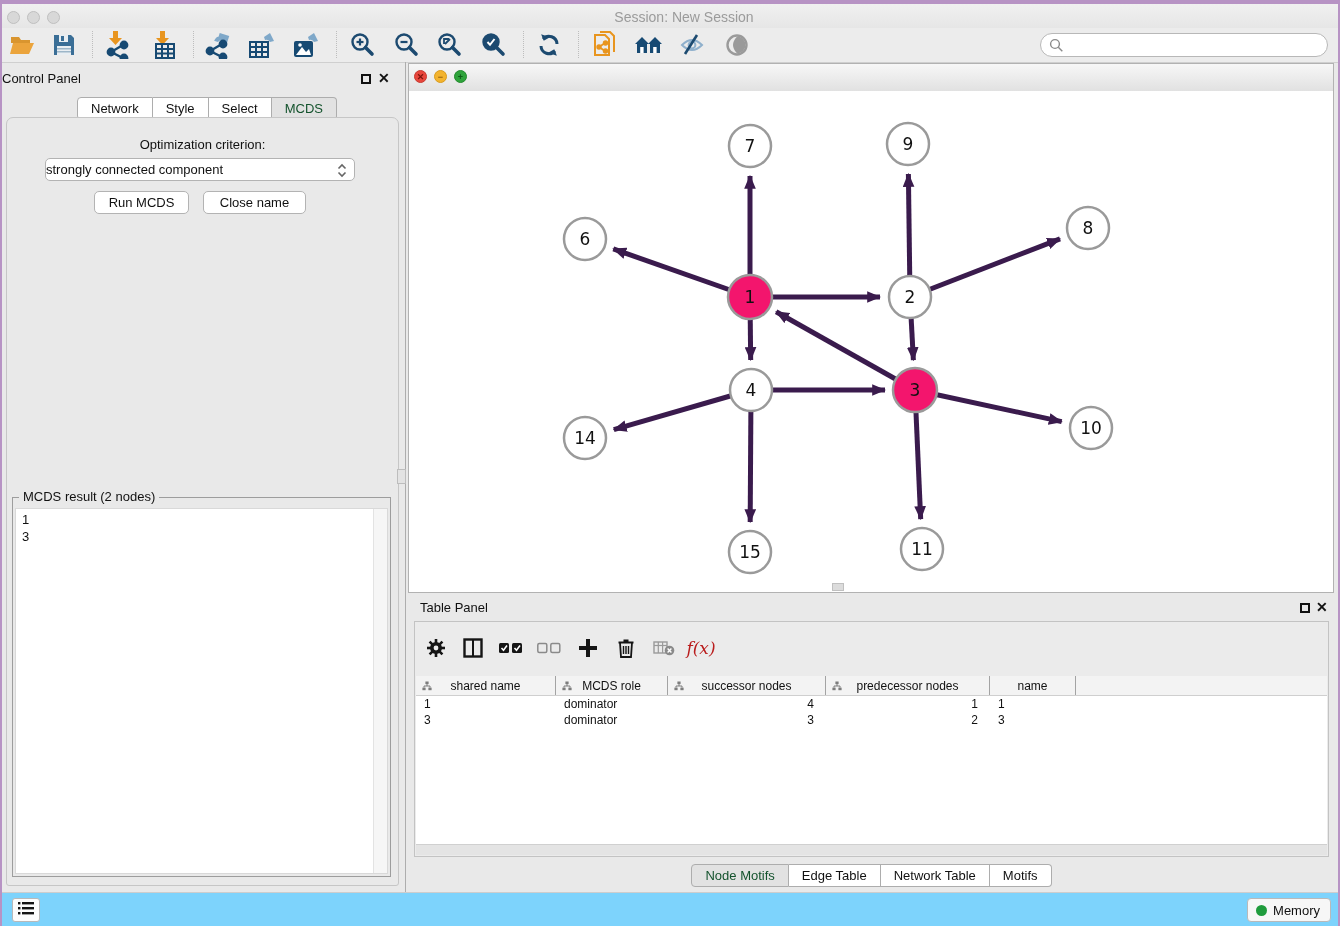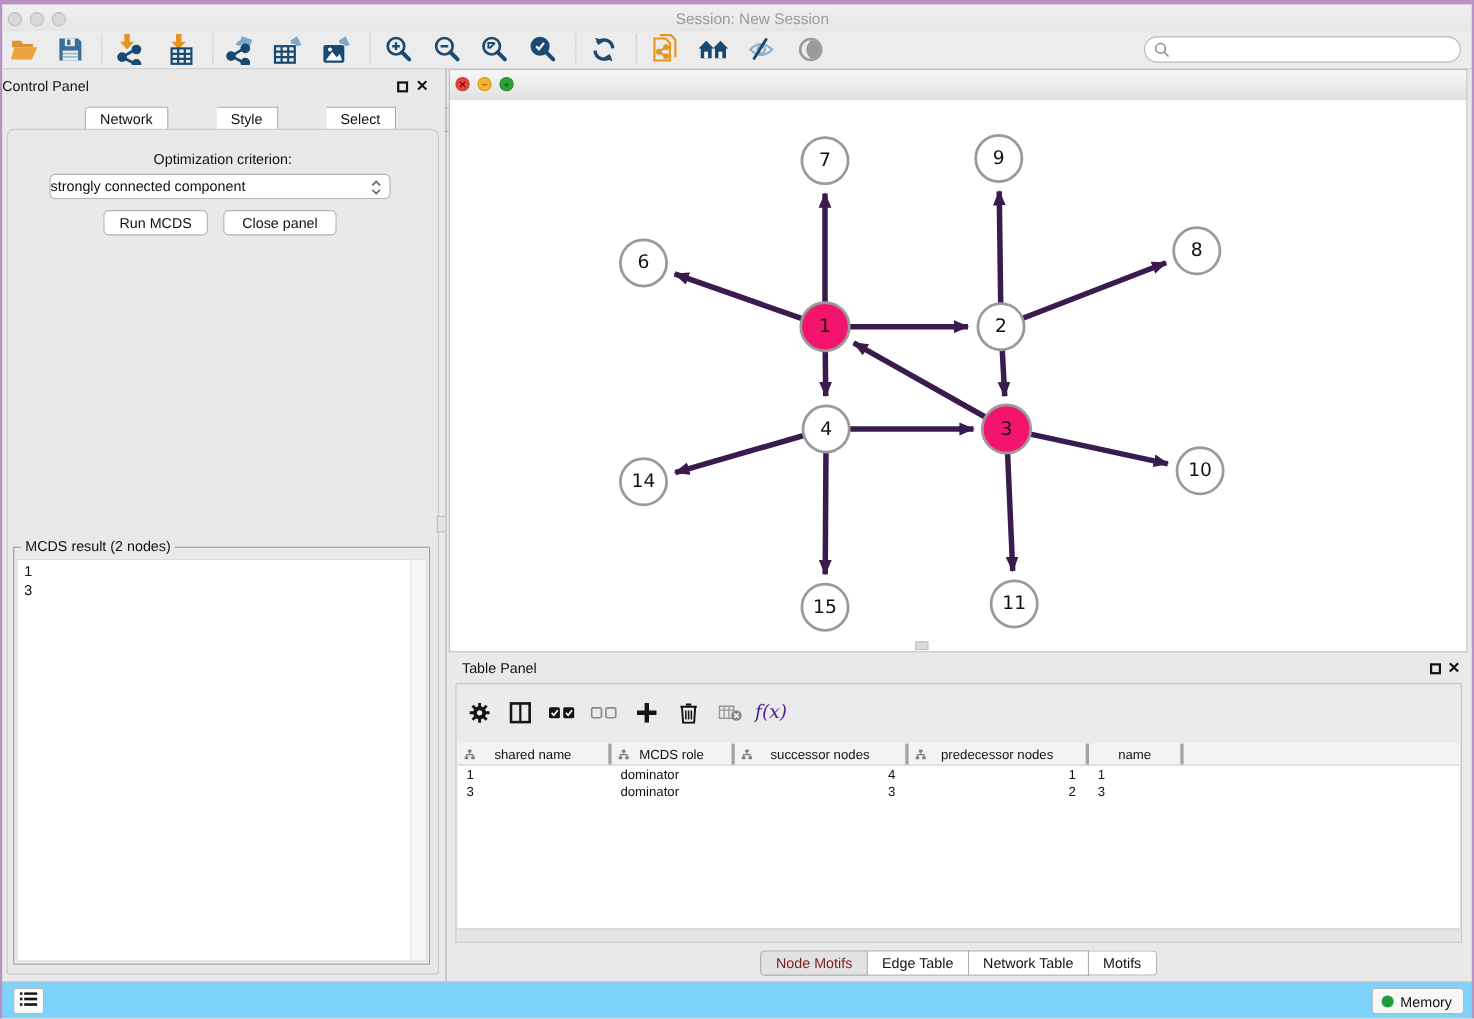--- a/index.html
+++ b/index.html
@@ -15,25 +15,25 @@
   #toolbar{position:absolute;left:0;top:28px;width:1340px;height:34px;background:#ececec;border-bottom:1px solid #cfcfcf;}
   .tb-icon{position:absolute;top:1px;width:36px;height:32px;display:flex;align-items:center;justify-content:center;}
   .tb-sep{position:absolute;top:3px;height:27px;border-left:1px dotted #bdbdbd;}
   #search-box{position:absolute;left:1040px;top:5px;width:288px;height:24px;border:1px solid #b8b8b8;border-radius:12px;background:#fff;box-sizing:border-box;}
   #search-input{position:absolute;left:26px;top:2px;width:250px;height:18px;border:none;outline:none;font-size:13px;background:transparent;}
   #search-mag{position:absolute;left:8px;top:4px;}
   
   #cp-title{position:absolute;left:2px;top:71px;}
   .panel-btn{position:absolute;font-weight:bold;font-size:13px;line-height:12px;}
   .float-box{width:10px;height:10px;border:2px solid #111;box-sizing:border-box;}
-  #cp-tabs{position:absolute;left:77px;top:97px;display:flex;gap:44px;}
+  #cp-tabs{position:absolute;left:77px;top:97px;display:flex;}
   .tab{height:21px;line-height:21px;padding:0 13px;background:#fff;border:1px solid #adadad;border-left:none;text-align:center;}
   .tab:first-child{border-left:1px solid #adadad;border-radius:4px 0 0 4px;}
   .tab:last-child{border-radius:0 4px 4px 0;}
-  .tab.active{background:#e2e2e2;color:#7f1d1d;}
+  .tab.active{background:#e2e2e2;color:#14532d;}
   #cp-body{position:absolute;left:6px;top:117px;width:393px;height:769px;border:1px solid #c6c6c6;border-radius:7px 7px 3px 3px;background:#e9e9e9;box-sizing:border-box;}
   #opt-label{position:absolute;left:0;top:137px;width:405px;text-align:center;}
   #opt-select{position:absolute;left:45px;top:158px;width:310px;height:23px;background:#fff;border:1px solid #b3b3b3;border-radius:5px;box-sizing:border-box;line-height:21px;}
   #opt-stepper{position:absolute;right:7px;top:4px;}
   .cp-button{position:absolute;top:191px;height:23px;background:#fff;border:1px solid #b3b3b3;border-radius:5px;box-sizing:border-box;text-align:center;line-height:21px;}
   #mcds-group{position:absolute;left:12px;top:497px;width:379px;height:380px;border:1px solid #9d9d9d;box-sizing:border-box;}
   #mcds-group-label{position:absolute;left:6px;top:-9px;background:#e9e9e9;padding:0 4px;}
   #mcds-textarea{position:absolute;left:2px;right:2px;top:10px;bottom:2px;background:#fff;border:1px solid #d9d9d9;}
   #mcds-scroll{position:absolute;right:0;top:0;bottom:0;width:13px;background:#f6f6f6;border-left:1px solid #e3e3e3;}
   #mcds-lines{position:absolute;left:6px;top:2px;line-height:17px;white-space:pre-line;}
@@ -43,24 +43,24 @@
   #net-frame{position:absolute;left:408px;top:63px;width:926px;height:530px;border:1px solid #b2b2b2;background:#fff;box-sizing:border-box;}
   #net-titlebar{position:absolute;left:0;top:0;right:0;height:27px;background:linear-gradient(#f7f7f7,#e1e1e1);border-bottom:1px solid #c3c3c3;}
   #net-title{position:absolute;left:0;top:6px;width:100%;text-align:center;}
   .mtl{position:absolute;top:6px;width:13px;height:13px;border-radius:50%;box-sizing:border-box;text-align:center;font-size:9px;font-weight:bold;line-height:12px;}
   #net-canvas{position:absolute;left:0;top:27px;width:924px;height:501px;background:#fff;}
   #net-grip{position:absolute;left:423px;bottom:1px;width:12px;height:8px;background:#dcdcdc;border:1px solid #c0c0c0;box-sizing:border-box;}
   
   #tp-title{position:absolute;left:420px;top:600px;}
   #tp-inner{position:absolute;left:414px;top:621px;width:915px;height:236px;border:1px solid #c3c3c3;background:#ebebeb;box-sizing:border-box;}
   .tp-icon{position:absolute;top:11px;width:32px;height:30px;display:flex;align-items:center;justify-content:center;}
-  #fx-label{font-family:"DejaVu Serif",serif;font-style:italic;font-size:17px;color:#4c1d95;}
+  #fx-label{font-family:"DejaVu Serif",serif;font-style:italic;font-size:17px;color:#b91c1c;}
   #tp-table{position:absolute;left:1px;top:54px;right:1px;bottom:11px;background:#fff;}
   #tp-header{display:flex;height:19px;background:#f3f3f3;border-bottom:1px solid #cfcfcf;}
-  .th{position:relative;box-sizing:border-box;border-right:3px solid #a3a3a3;font-size:12px;display:flex;align-items:center;justify-content:center;}
+  .th{position:relative;box-sizing:border-box;border-right:1px solid #a3a3a3;font-size:12px;display:flex;align-items:center;justify-content:center;}
   .th .sort-ic{position:absolute;left:6px;top:5px;}
   .tr{display:flex;height:16px;font-size:12px;}
   .td{box-sizing:border-box;line-height:16px;overflow:hidden;}
   #tp-bottomstrip{position:absolute;left:1px;right:1px;bottom:1px;height:10px;background:#e4e4e4;border-top:1px solid #d0d0d0;}
   #tp-tabs{position:absolute;left:414px;top:864px;width:915px;display:flex;justify-content:center;}
   
   #statusbar{position:absolute;left:0;top:892px;width:1340px;height:34px;background:#7dd3fc;border-top:1px solid #cdcdcd;box-sizing:border-box;}
   #list-btn{position:absolute;left:12px;top:5px;width:28px;height:24px;background:#fdfdfd;border:1px solid #b9b9b9;border-radius:3px;box-sizing:border-box;display:flex;align-items:center;justify-content:center;}
   #memory-btn{position:absolute;right:9px;top:5px;height:24px;padding:0 10px 0 8px;background:#f7f7f7;border:1px solid #b9b9b9;border-radius:4px;box-sizing:border-box;display:flex;align-items:center;gap:6px;}
   #memory-dot{width:11px;height:11px;border-radius:50%;background:#1f9c3d;}
@@ -252,21 +252,21 @@
 <div id="opt-select">
   <span>strongly connected component</span>
   <span id="opt-stepper">
     <svg width="10" height="15" viewBox="0 0 10 15" fill="none">
         <path d="M1.5 5.5 L5 2 L8.5 5.5" stroke="#666" stroke-width="1.6"></path>
         <path d="M1.5 9.5 L5 13 L8.5 9.5" stroke="#666" stroke-width="1.6"></path>
       </svg>
   </span>
 </div>
 <div class="cp-button" style="left:94px;width:95px">Run MCDS</div>
-<div class="cp-button" style="left:203px;width:103px">Close panel</div>
+<div class="cp-button" style="left:203px;width:103px">Close name</div>
 
 <div id="mcds-group">
   <span id="mcds-group-label">MCDS result (2 nodes)</span>
   <div id="mcds-textarea">
     <div id="mcds-lines">1
 3</div>
     <div id="mcds-scroll"></div>
   </div>
 </div>
 <div id="cp-divider"></div>

